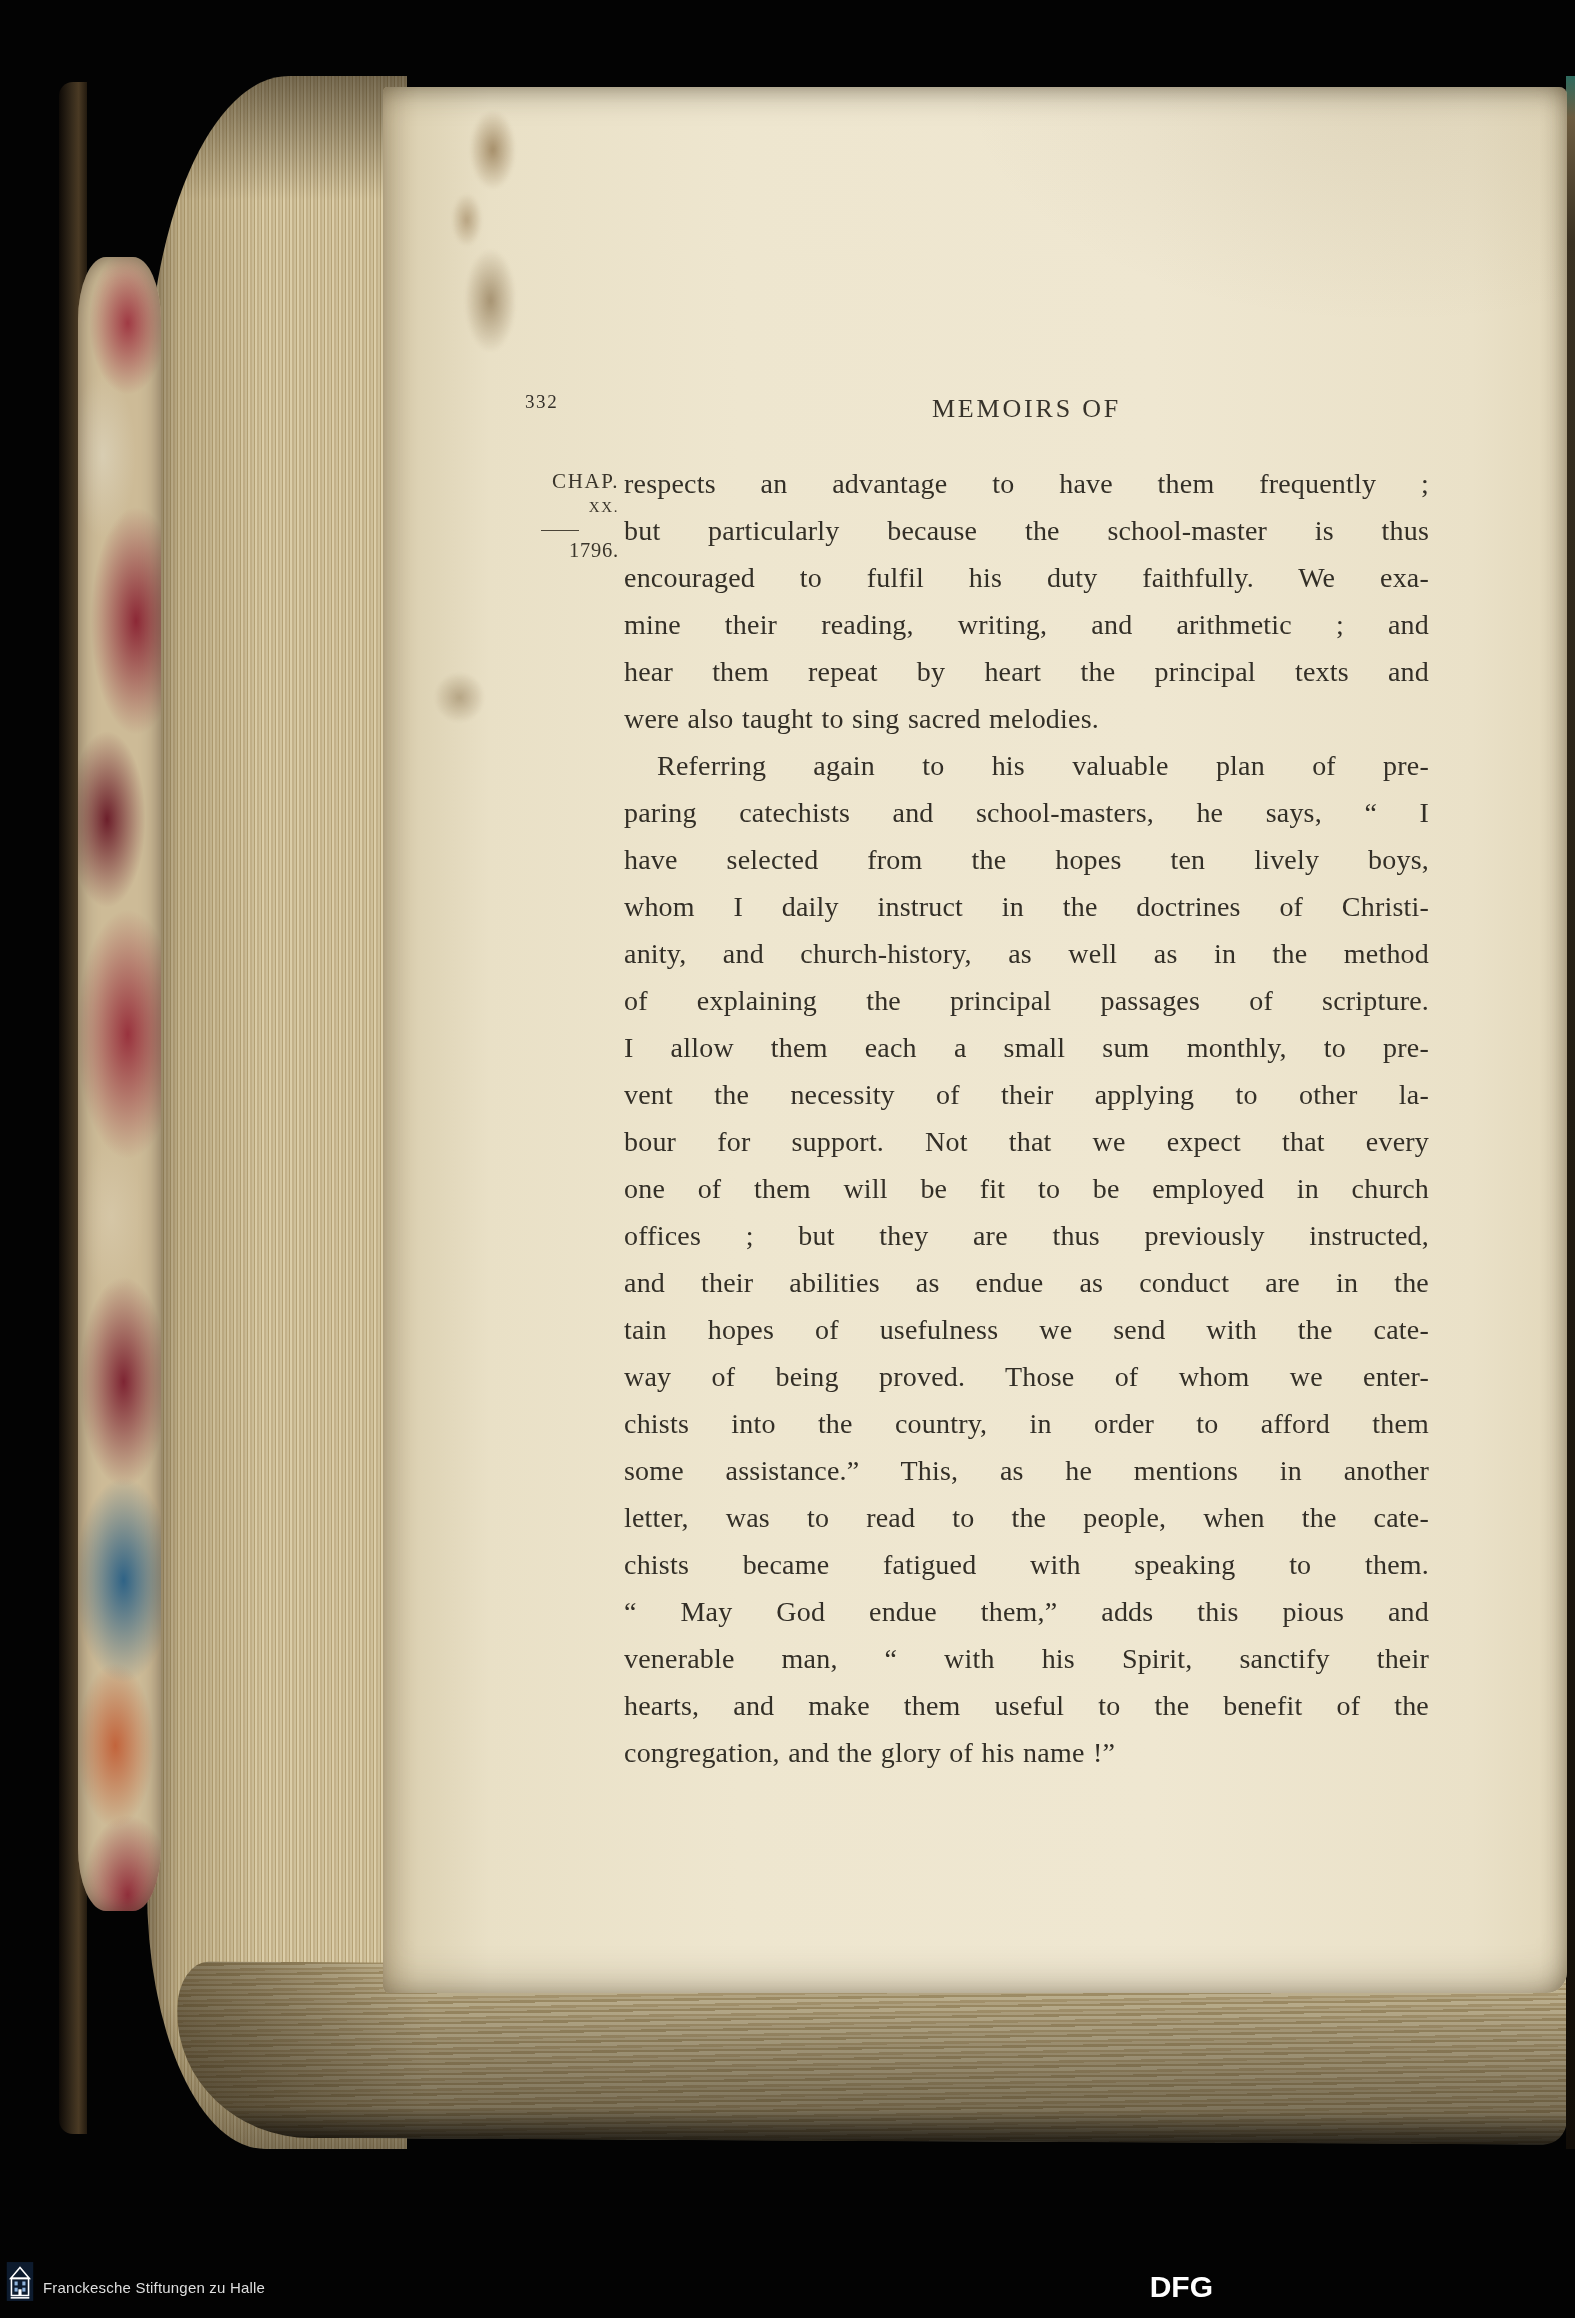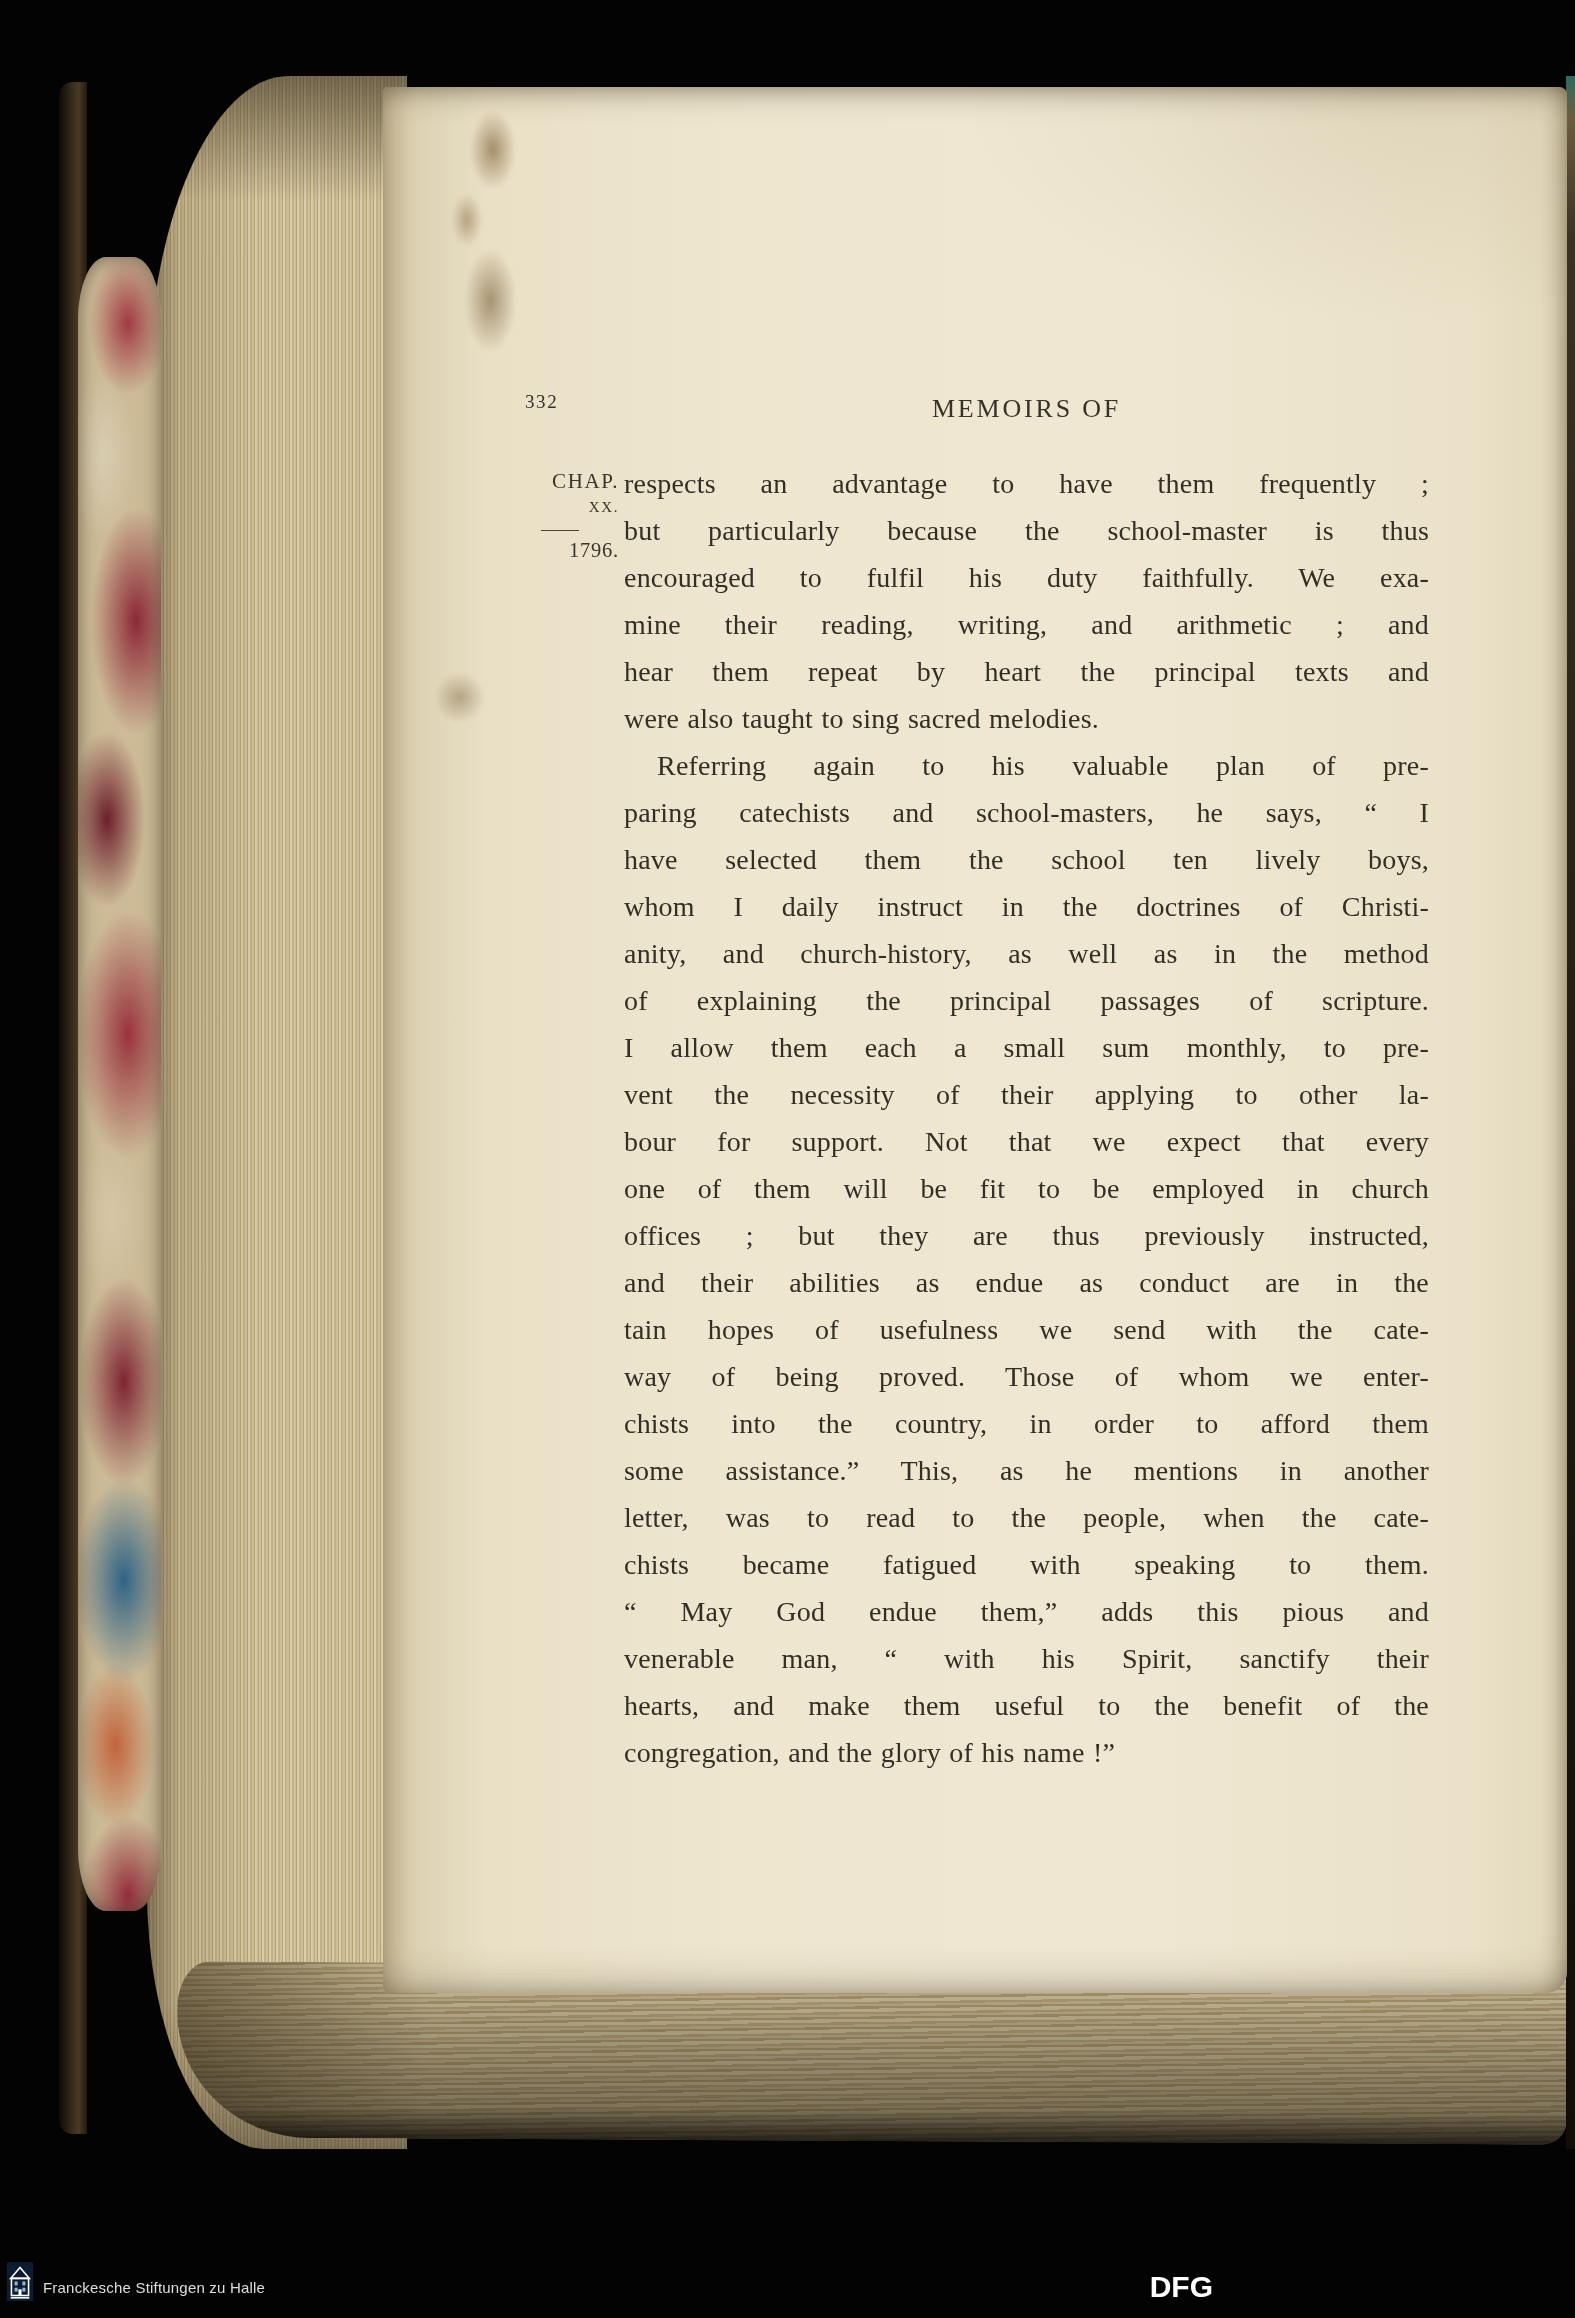--- a/index.html
+++ b/index.html
@@ -144,21 +144,21 @@
 
     <div class="body-text">
         <div class="line">respects an advantage to have them frequently ;</div>
         <div class="line">but particularly because the school-master is thus</div>
         <div class="line">encouraged to fulfil his duty faithfully.  We exa-</div>
         <div class="line">mine their reading, writing, and arithmetic ; and</div>
         <div class="line">hear them repeat by heart the principal texts and</div>
         <div class="line line-end">were also taught to sing sacred melodies.</div>
         <div class="line line-indent">Referring again to his valuable plan of pre-</div>
         <div class="line">paring catechists and school-masters, he says, “ I</div>
-        <div class="line">have selected them the school ten lively boys,</div>
+        <div class="line">have selected from the hopes ten lively boys,</div>
         <div class="line">whom I daily instruct in the doctrines of Christi-</div>
         <div class="line">anity, and church-history, as well as in the method</div>
         <div class="line">of explaining the principal passages of scripture.</div>
         <div class="line">I allow them each a small sum monthly, to pre-</div>
         <div class="line">vent the necessity of their applying to other la-</div>
         <div class="line">bour for support.  Not that we expect that every</div>
         <div class="line">one of them will be fit to be employed in church</div>
         <div class="line">offices ; but they are thus previously instructed,</div>
         <div class="line">and their abilities as endue as conduct are in the</div>
         <div class="line">tain hopes of usefulness we send with the cate-</div>

